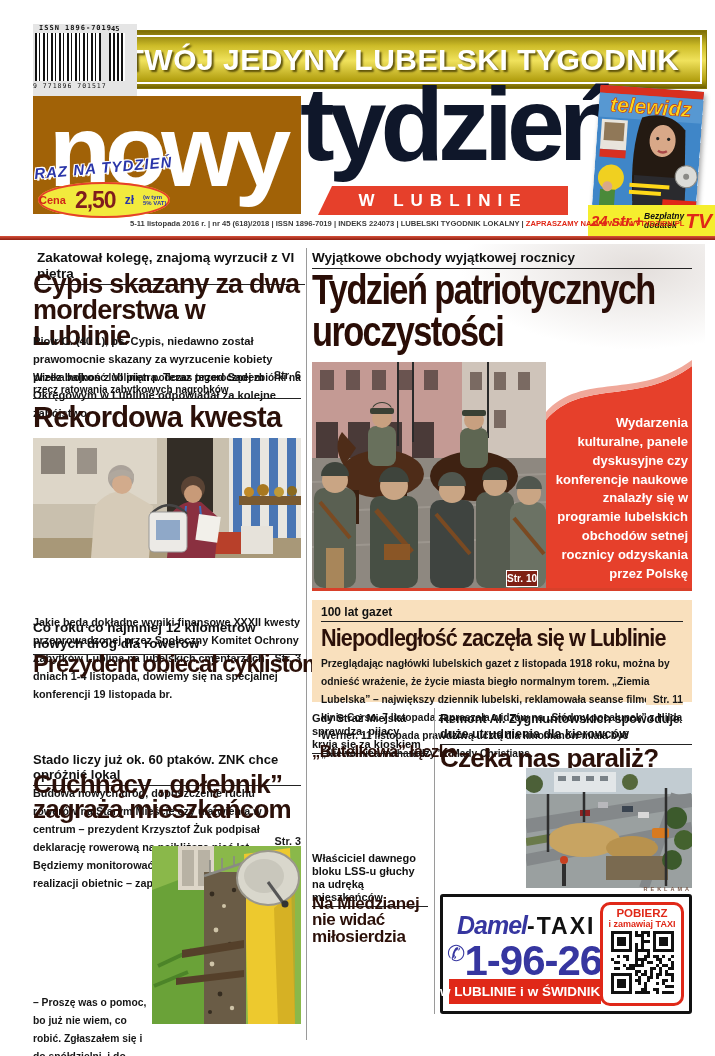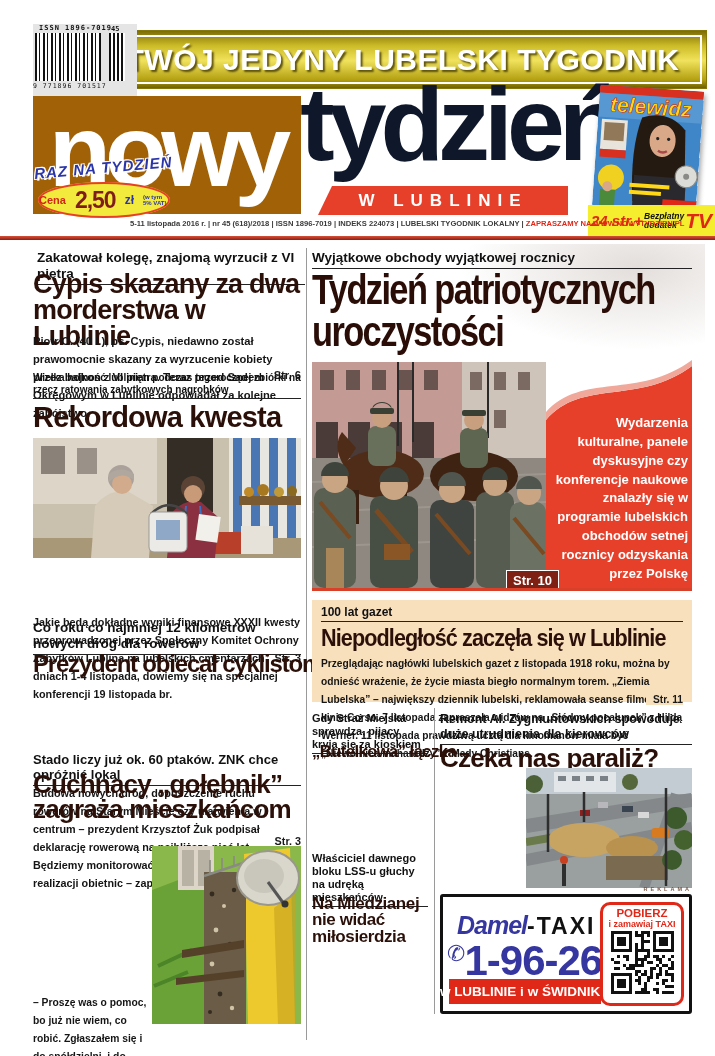--- a/index.html
+++ b/index.html
@@ -55,22 +55,22 @@
   .rel{position:relative;}
   .pageref{position:absolute;right:0;bottom:0;font-weight:bold;background:#fff;padding-left:7px;}
   .vdiv{width:1px;background:#9a9a9a;}
   .ghost{left:430px;top:244px;width:275px;height:120px;
          background:radial-gradient(ellipse at 75% 20%,#e3dedb 0%,rgba(255,255,255,0) 60%);}
   .mainhl{left:312px;top:268px;width:480px;font-size:43px;font-weight:bold;color:#2a0d06;
           line-height:.98;letter-spacing:-2px;transform:scaleX(.8);transform-origin:left top;}
   .flagpanel{left:546px;top:358px;width:146px;height:232px;}
   .flagtext{position:absolute;right:4px;top:56px;width:138px;color:#fff;font-weight:bold;font-size:13px;
             line-height:1.45;text-align:right;}
-  .str10{left:506px;top:570px;background:#7e2014;color:#fff;font-weight:bold;font-size:13px;
-         padding:2px 6px;border:1px solid #fff;}
+  .str10{left:506px;top:570px;background:#7e2014;color:#fff;font-weight:bold;font-size:10px;
+         padding:2px 0;border:1px solid #fff;}
   .photoredline{left:312px;top:588px;width:380px;height:3px;background:#d8402a;}
   .peachbox{left:312px;top:600px;width:380px;height:102px;background:#f9e0bd;box-sizing:border-box;
             padding:5px 9px 4px;}
   .peachbox .pageref{background:#f9e0bd;}
   .stolat-hl{font-size:24px;font-weight:bold;color:#2b1009;letter-spacing:-1px;line-height:1;
              transform:scaleX(.9);transform-origin:left;white-space:nowrap;margin:4px 0 3px;}
   .reklama{left:440px;top:886px;width:252px;text-align:right;font-size:5.5px;letter-spacing:3px;
            color:#7a5a4a;font-weight:bold;}
   
   .adbox{left:440px;top:894px;width:252px;height:120px;background:#fff;border:3px solid #111;

